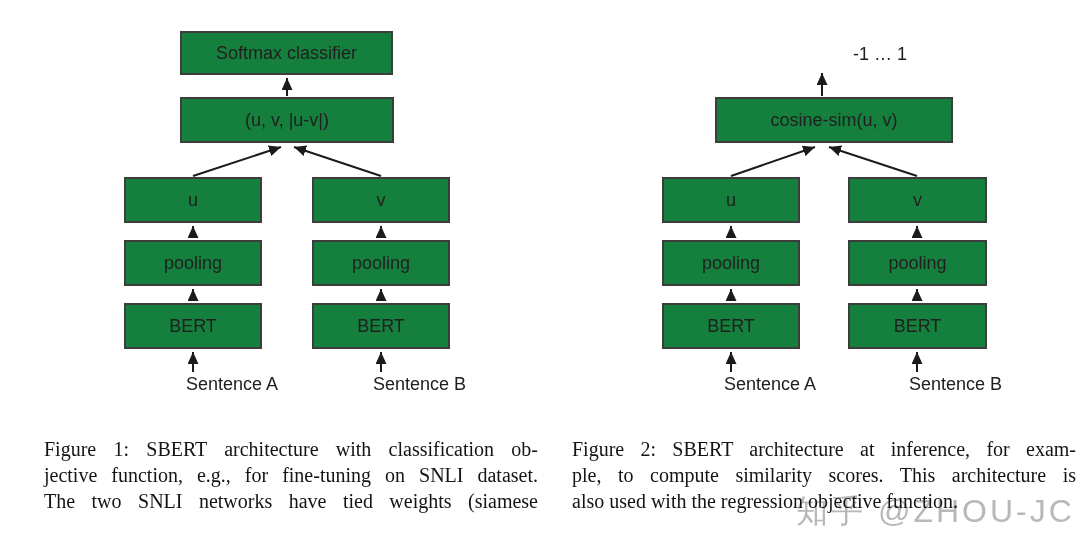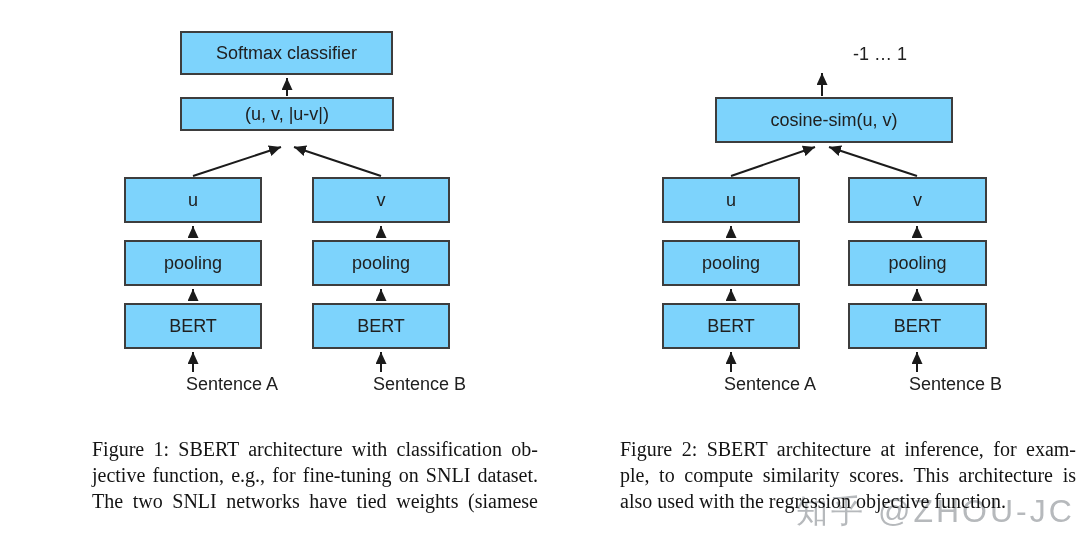--- a/index.html
+++ b/index.html
@@ -10,37 +10,37 @@
     --background:#ffffff;
   }
   *{margin:0;padding:0;box-sizing:border-box;}
   html,body{width:1080px;height:551px;background:var(--background);overflow:hidden;}
   .stage{position:relative;width:1080px;height:551px;background:var(--background);}
   .arrows{position:absolute;left:0;top:0;width:1080px;height:551px;z-index:2;}
   .arrows line{stroke:#1b1b1b;stroke-width:2;}
   .box{
     position:absolute;
     border:2px solid var(--box_border);
-    background:#7dd3fc;
+    background:#15803d;
     display:flex;align-items:center;justify-content:center;
     font-family:"Liberation Sans",sans-serif;
     font-size:18px;color:var(--diagram_ink);
     z-index:3;white-space:nowrap;
   }
   .io-label{
     position:absolute;width:170px;text-align:right;
     font-family:"Liberation Sans",sans-serif;
     font-size:18px;color:var(--diagram_ink);z-index:3;white-space:nowrap;
   }
   .caption{
     position:absolute;z-index:4;
     font-family:"Liberation Serif",serif;
     font-size:20px;line-height:26px;color:var(--caption_ink);
   }
-  .cap-line{text-align:justify;text-align-last:justify;margin-left:48px;}
+  .cap-line{text-align:justify;text-align-last:justify;}
   .cap-line.last{text-align:justify;text-align-last:left;}
   .watermark{
     position:absolute;left:796px;top:490px;z-index:1;
     font-family:"Liberation Sans",sans-serif;
     font-size:32px;letter-spacing:3px;color:var(--watermark_gray);
     white-space:nowrap;
   }
 </style>
 </head>
 <body>
@@ -70,21 +70,21 @@
     <line x1="731" y1="238" x2="731" y2="226" marker-end="url(#ah)"></line>
     <line x1="917" y1="238" x2="917" y2="226" marker-end="url(#ah)"></line>
     <line x1="731" y1="301" x2="731" y2="289" marker-end="url(#ah)"></line>
     <line x1="917" y1="301" x2="917" y2="289" marker-end="url(#ah)"></line>
     <line x1="731" y1="372" x2="731" y2="352" marker-end="url(#ah)"></line>
     <line x1="917" y1="372" x2="917" y2="352" marker-end="url(#ah)"></line>
   </svg>
 
   <section>
     <div class="box" style="left:180px;top:31px;width:213px;height:44px">Softmax classifier</div>
-    <div class="box" style="left:180px;top:97px;width:214px;height:34px">(u, v, |u-v|)</div>
+    <div class="box" style="left:180px;top:97px;width:214px;height:46px">(u, v, |u-v|)</div>
     <div class="box" style="left:124px;top:177px;width:138px;height:46px">u</div>
     <div class="box" style="left:312px;top:177px;width:138px;height:46px">v</div>
     <div class="box" style="left:124px;top:240px;width:138px;height:46px">pooling</div>
     <div class="box" style="left:312px;top:240px;width:138px;height:46px">pooling</div>
     <div class="box" style="left:124px;top:303px;width:138px;height:46px">BERT</div>
     <div class="box" style="left:312px;top:303px;width:138px;height:46px">BERT</div>
     <div class="io-label" style="left:108px;top:374px">Sentence A</div>
     <div class="io-label" style="left:296px;top:374px">Sentence B</div>
   </section>
 

